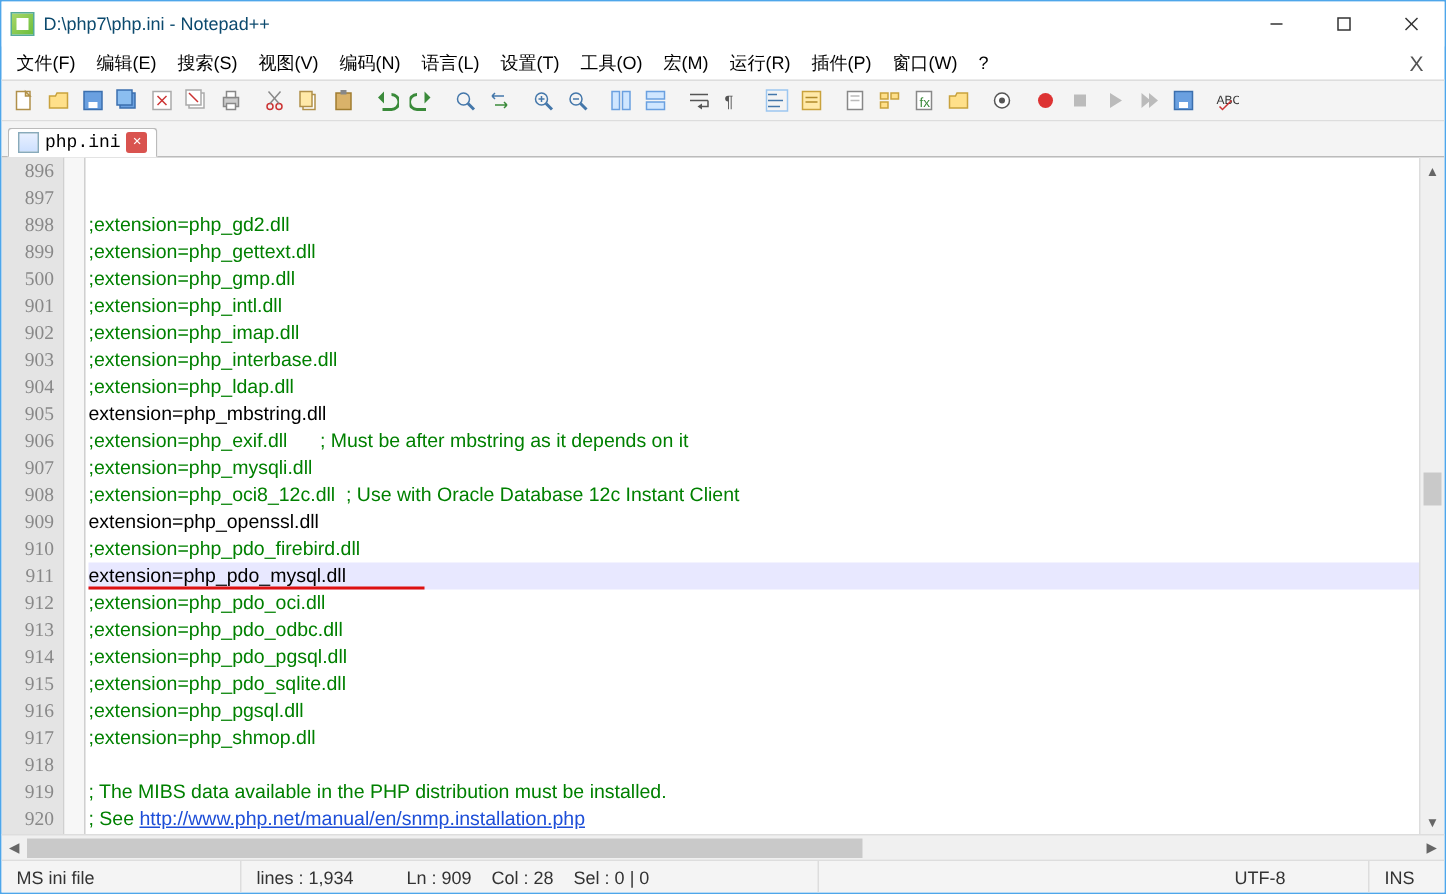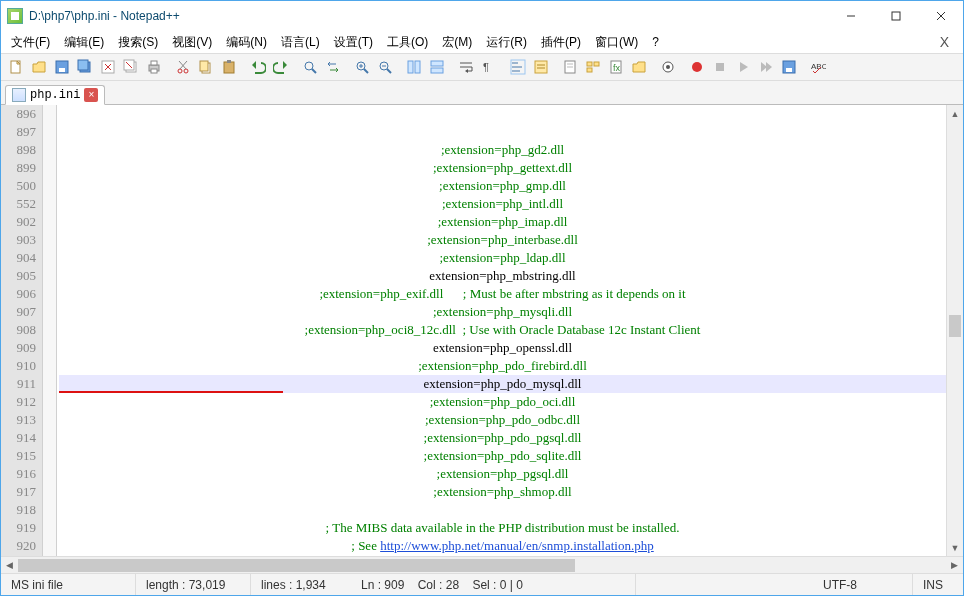--- a/index.html
+++ b/index.html
@@ -19,21 +19,21 @@
   .tool-btn svg { width:16px; height:16px; }
   .tool-sep { width:5px; }
   .tabbar { height: 24px; background: #f4f4f4; display:flex; align-items:flex-end; padding: 2px 4px 0 4px; border-bottom: 1px solid #bbb; }
   .tab { display:flex; align-items:flex-start; gap:4px; padding: 2px 6px; background:#fff; border:1px solid #bbb; border-bottom:1px solid #fff; border-radius: 3px 3px 0 0; position:relative; top:1px; }
   .tab .file-icon { width:14px; height:14px; background: linear-gradient(#e8f0ff,#cde0ff); border:1px solid #8ab; }
   .tab .tabname { font-family: "Courier New", monospace; font-size: 12px; color:#000; }
   .tab .tabclose { width:14px; height:14px; background:#d9534f; color:#fff; font-size:10px; line-height:14px; text-align:center; border-radius:2px; }
   .editor-wrap { flex:1; display:flex; position:relative; overflow:hidden; }
   .gutter { width: 42px; background:#e4e4e4; color:#888; text-align:right; padding-right:6px; font-family:Liberation Serif, serif; font-size:13px; line-height:18px; border-right:1px solid #d0d0d0; user-select:none; }
   .fold { width: 14px; background:#f7f7f7; border-right:1px solid #d0d0d0; }
-  .code { flex:1; font-family:Liberation Serif, serif; font-size:13px; line-height:18px; white-space:pre; padding-left: 2px; position:relative;text-align:center; }
+  .code { flex:1; font-family:Liberation Sans, sans-serif; font-size:13px; line-height:18px; white-space:pre; padding-left: 2px; position:relative; }
   .code .line { height:18px; }
   .code .line.current { background:#e8e8ff; position:relative; }
   .line.current .underline { position:absolute; left:0; bottom:0; height:2px; background:#d11; }
   .comment { color:#008000; }
   .plain { color:#000000; }
   .eq { color:#000; }
   .vscroll { width:17px; background:#f0f0f0; border-left:1px solid #ddd; position:relative; }
   .vscroll .up, .vscroll .down { height:17px; display:flex; align-items:center; justify-content:center; color:#666; font-size:9px; }
   .vscroll .track { position:absolute; top:17px; bottom:17px; left:0; right:0; }
   .vscroll .thumb { position:absolute; left:2px; right:2px; background:#c9c9c9; }
@@ -318,21 +318,21 @@
   </div>
 </div>
 
 <div class="editor-wrap">
   <div class="gutter" id="gutter">
       <div>896</div>
       <div>897</div>
       <div>898</div>
       <div>899</div>
       <div>500</div>
-      <div>552</div>
+      <div>901</div>
       <div>902</div>
       <div>903</div>
       <div>904</div>
       <div>905</div>
       <div>906</div>
       <div>907</div>
       <div>908</div>
       <div>909</div>
       <div>910</div>
       <div>911</div>
@@ -359,20 +359,19 @@
 </div>
 <div class="hscroll">
   <div class="left">◀</div>
   <div class="htrack">
       <div class="hthumb" id="hthumb" style="left: 0px; width: 60%;"></div>
     </div>
   <div class="right">▶</div>
 </div>
 
 <div class="statusbar">
-  <div class="cell" style="width:135px">MS ini file</div>
-  <div class="cell" style="width:115px">length : 73,019</div>
+  <div class="cell" style="width:160px">MS ini file</div>
   <div class="cell" style="width:100px;border-right:none">lines : 1,934</div>
   <div class="cell" style="width:285px;white-space:pre">Ln : 909    Col : 28    Sel : 0 | 0</div>
   <div class="spacer"></div>
   <div class="cell" style="width:100px">UTF-8</div>
   <div class="cell" style="width:50px;border-right:none">INS</div>
 </div>
 
 </body></html>

